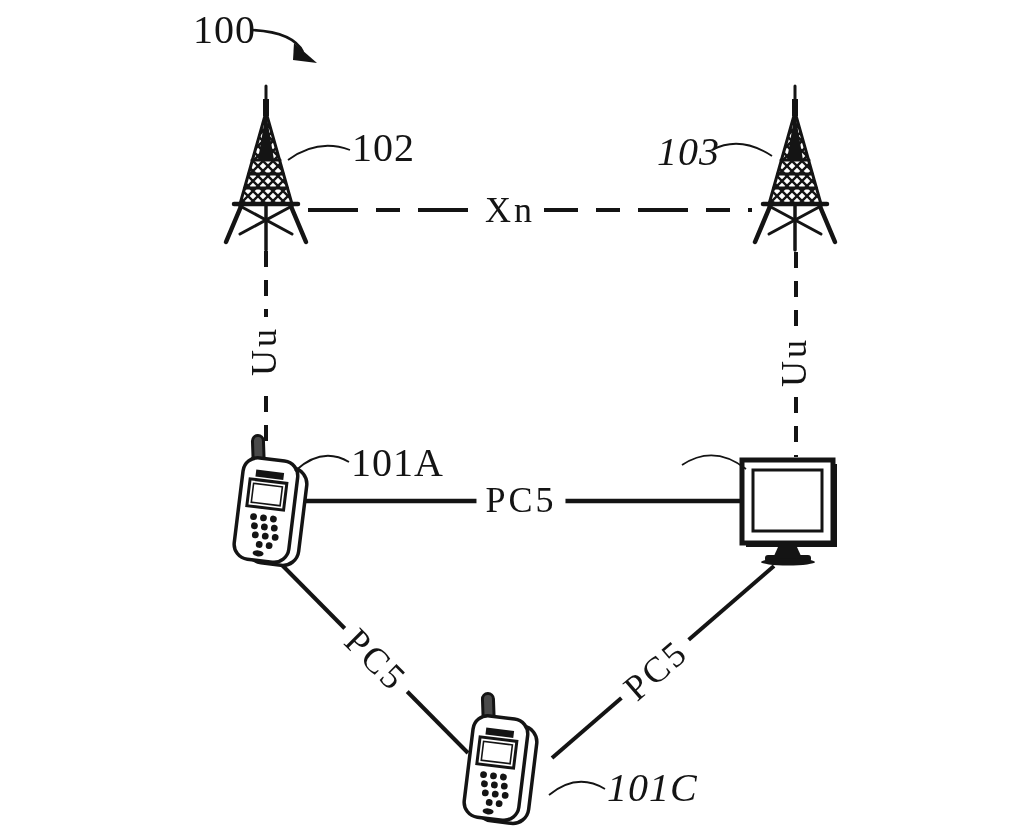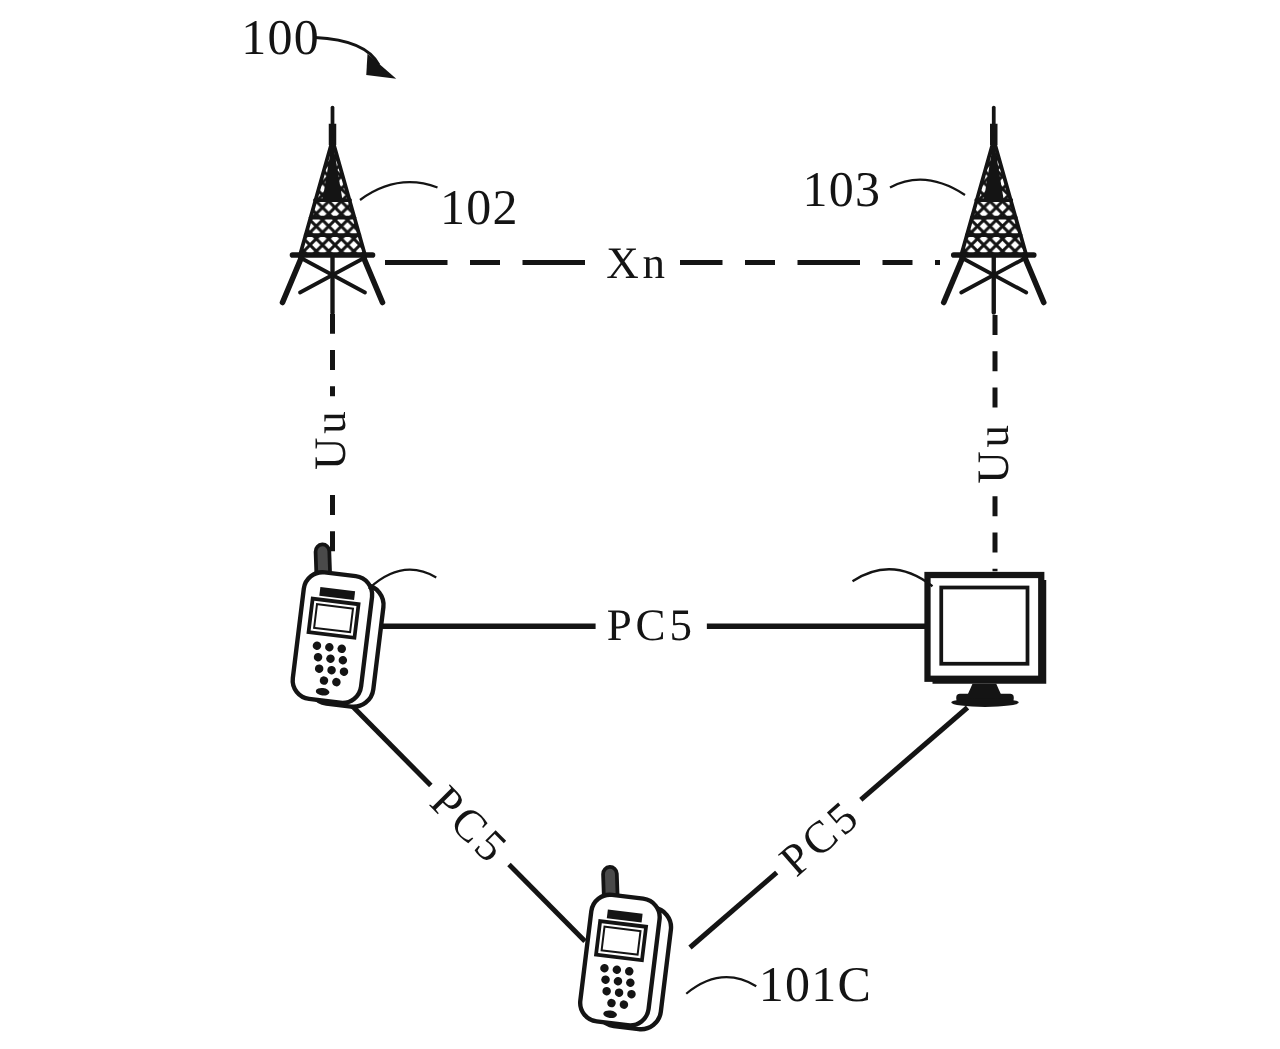--- a/index.html
+++ b/index.html
@@ -117,23 +117,24 @@
     <g stroke="#141414" stroke-width="1.8" fill="none">
       <path d="M288,160 Q318,138 350,150"></path>
       <path d="M712,150 Q740,135 772,156"></path>
       <path d="M295,471 Q322,446 349,462"></path>
       <path d="M682,465 Q714,444 746,469"></path>
       <path d="M549,795 Q577,772 605,789"></path>
     </g>
   </svg>
 
   <div class="lbl lbl-num" style="left:193px;top:10px;">100</div>
-  <div class="lbl lbl-num" style="left:352px;top:146px;">102</div>
-  <div class="lbl lbl-num" style="left:642px;top:132px;">103</div>
-  <div class="lbl lbl-num" style="left:607px;top:768px;">101C</div>
+  <div class="lbl lbl-num" style="left:352px;top:128px;">102</div>
+  <div class="lbl lbl-num" style="left:657px;top:132px;font-style:italic;">103</div>
+  <div class="lbl lbl-num" style="left:351px;top:443px;">101A</div>
+  <div class="lbl lbl-num" style="left:607px;top:768px;font-style:italic;">101C</div>
 
   <div class="lbl lbl-if" style="left:510px;top:210px;">Xn</div>
   <div class="lbl lbl-if rot-ccw90" style="left:264px;top:351px;">Uu</div>
   <div class="lbl lbl-if rot-ccw90" style="left:794px;top:362px;">Uu</div>
   <div class="lbl lbl-if" style="left:521px;top:500px;">PC5</div>
   <div class="lbl lbl-if rot-cw45" style="left:376px;top:660px;">PC5</div>
   <div class="lbl lbl-if rot-ccw41" style="left:656px;top:670px;">PC5</div>
 
 </div>
 

